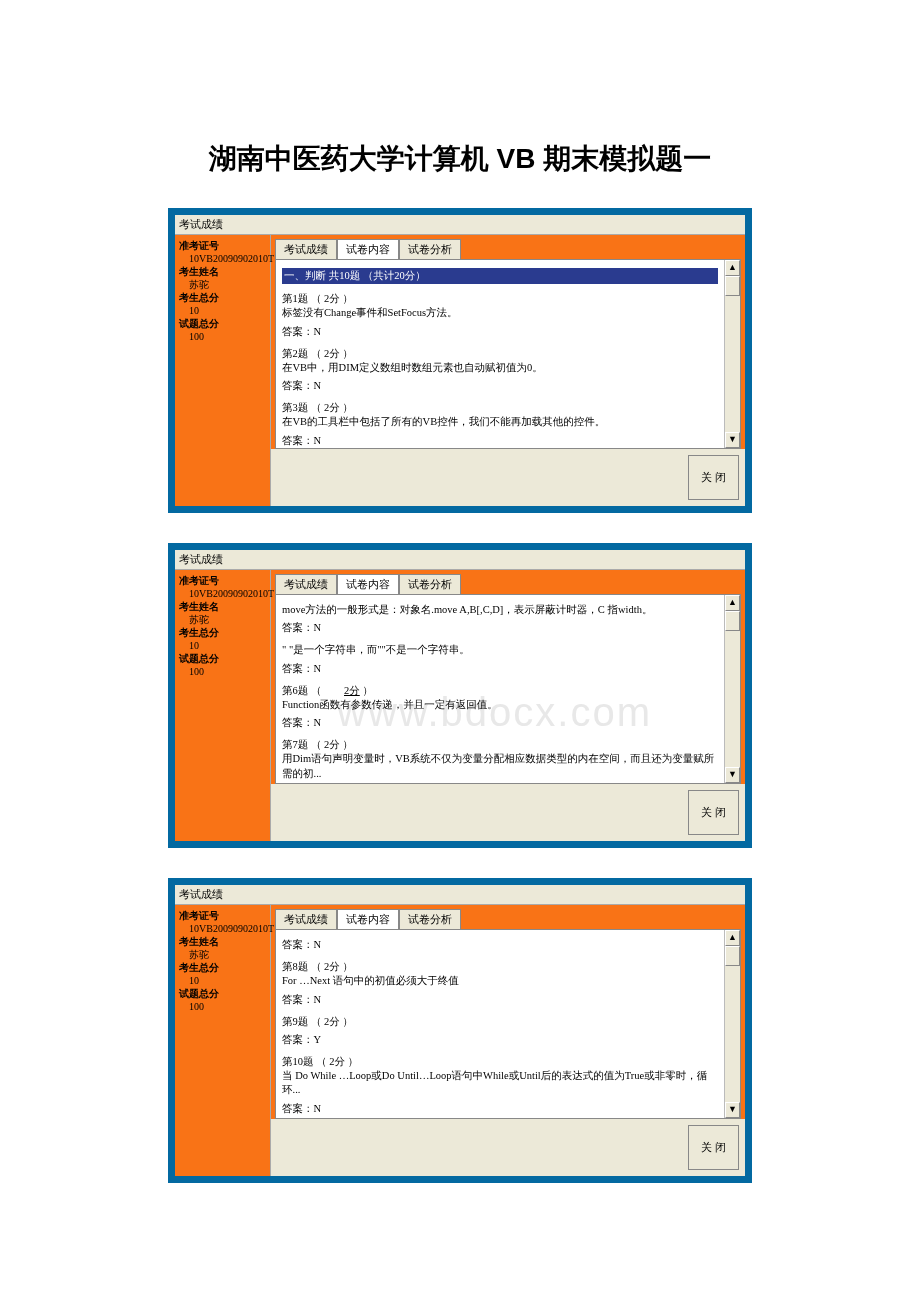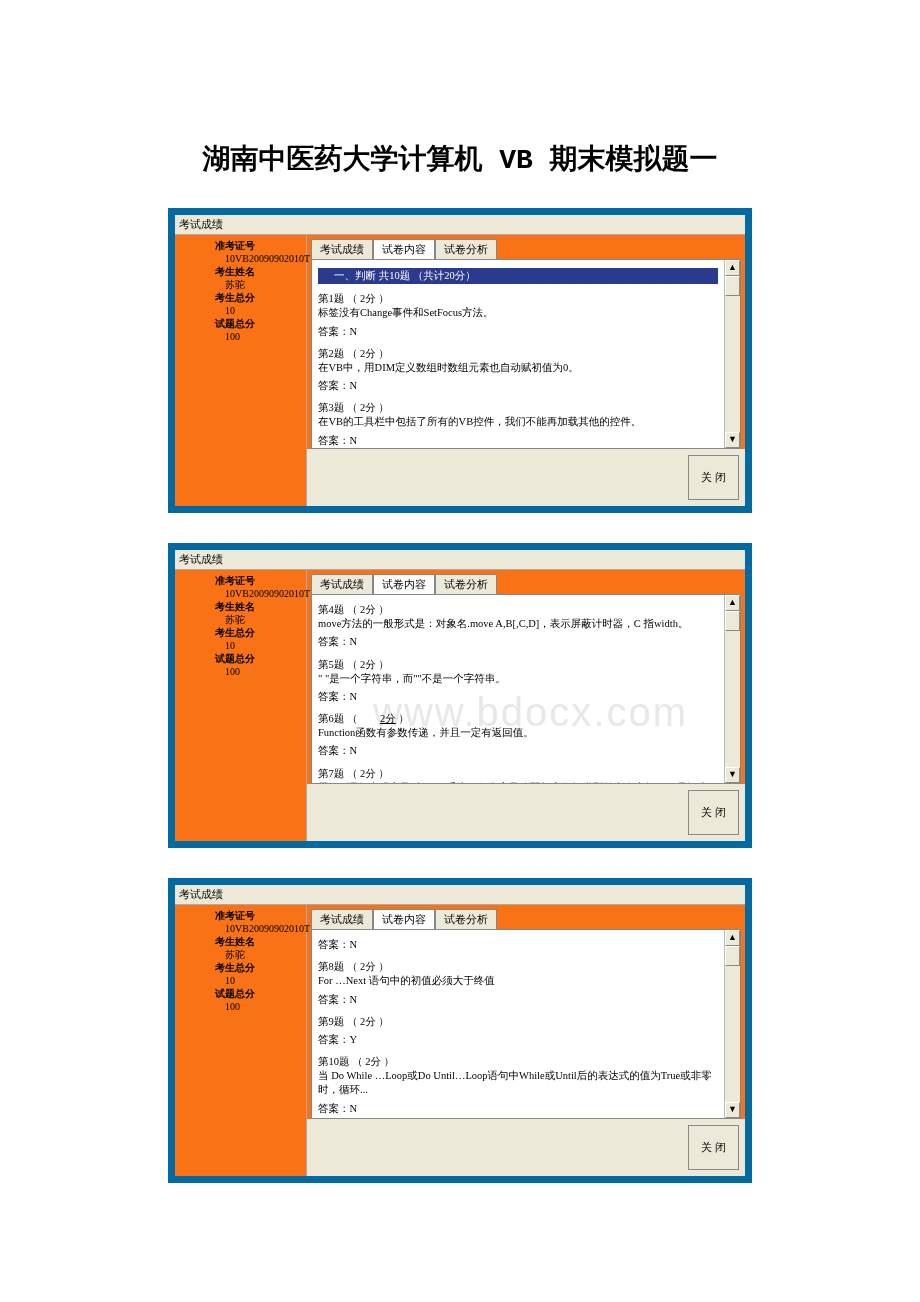--- a/index.html
+++ b/index.html
@@ -4,21 +4,21 @@
   <style>
     * { box-sizing: border-box; margin: 0; padding: 0; }
     body {
       font-family: "SimSun", "宋体", serif;
       background: #fff;
       width: 920px;
       margin: 0 auto;
       padding-top: 140px;
     }
     .page-title {
-      font-family: Liberation Mono, monospace;
+      font-family: Liberation Sans, sans-serif;
       font-size: 28px;
       font-weight: bold;
       text-align: center;
       margin-bottom: 30px;
     }
     .panel {
       width: 584px;
       margin: 0 auto 30px auto;
       border: 7px solid #0369a1;
       background: #f97316;
@@ -32,21 +32,20 @@
     }
     .panel-body {
       display: flex;
     }
     .sidebar {
       width: 96px;
       padding: 4px 4px;
       border-right: 1px solid #aaa;
       font-size: 10px;
       line-height: 1.3;
-      margin-left: 36px;
     }
     .sidebar .bold { font-weight: bold; }
     .sidebar .indent { padding-left: 10px; }
     .content-area {
       flex: 1;
       display: flex;
       flex-direction: column;
     }
     .tabs {
       display: flex;
@@ -108,21 +107,21 @@
       flex: 0 0 20px;
       background: #ece9d8;
       border: 1px solid #fff;
       border-right-color: #888;
       border-bottom-color: #888;
     }
     .scroll-track { flex: 1; background: #ece9d8; }
     .section-header {
       background: #2a3b8f;
       color: #fff;
-      padding: 1px 16px;
+      padding: 1px 2px;
       margin-bottom: 8px;
       font-size: 10.5px;
     }
     .q-block { margin-bottom: 8px; }
     .q-title { }
     .q-body { }
     .q-ans { margin-top: 4px; }
     .panel-footer {
       padding: 6px;
       text-align: right;
@@ -219,26 +218,24 @@
     <div class="content-area">
       <div class="tabs">
         <div class="tab">考试成绩</div>
         <div class="tab active">试卷内容</div>
         <div class="tab">试卷分析</div>
       </div>
       <div class="scroll-wrap" style="position:relative;">
         <div class="watermark" style="top:95px; left:61px;">www.bdocx.com</div>
         <div class="scrollpane" style="position:relative; z-index:1;">
           <div class="q-block">
-            <div class="q-title">第4题 （ 2分 ）</div>
             <div class="q-body">move方法的一般形式是：对象名.move A,B[,C,D]，表示屏蔽计时器，C 指width。</div>
             <div class="q-ans">答案：N</div>
           </div>
           <div class="q-block">
-            <div class="q-title">第5题 （ 2分 ）</div>
             <div class="q-body">"  "是一个字符串，而""不是一个字符串。</div>
             <div class="q-ans">答案：N</div>
           </div>
           <div class="q-block">
             <div><span>第6题 （ <span class="underline">2分</span> ）</span></div>
             <div class="q-body">Function函数有参数传递，并且一定有返回值。</div>
             <div class="q-ans">答案：N</div>
           </div>
           <div class="q-block">
             <div class="q-title">第7题 （ 2分 ）</div>

